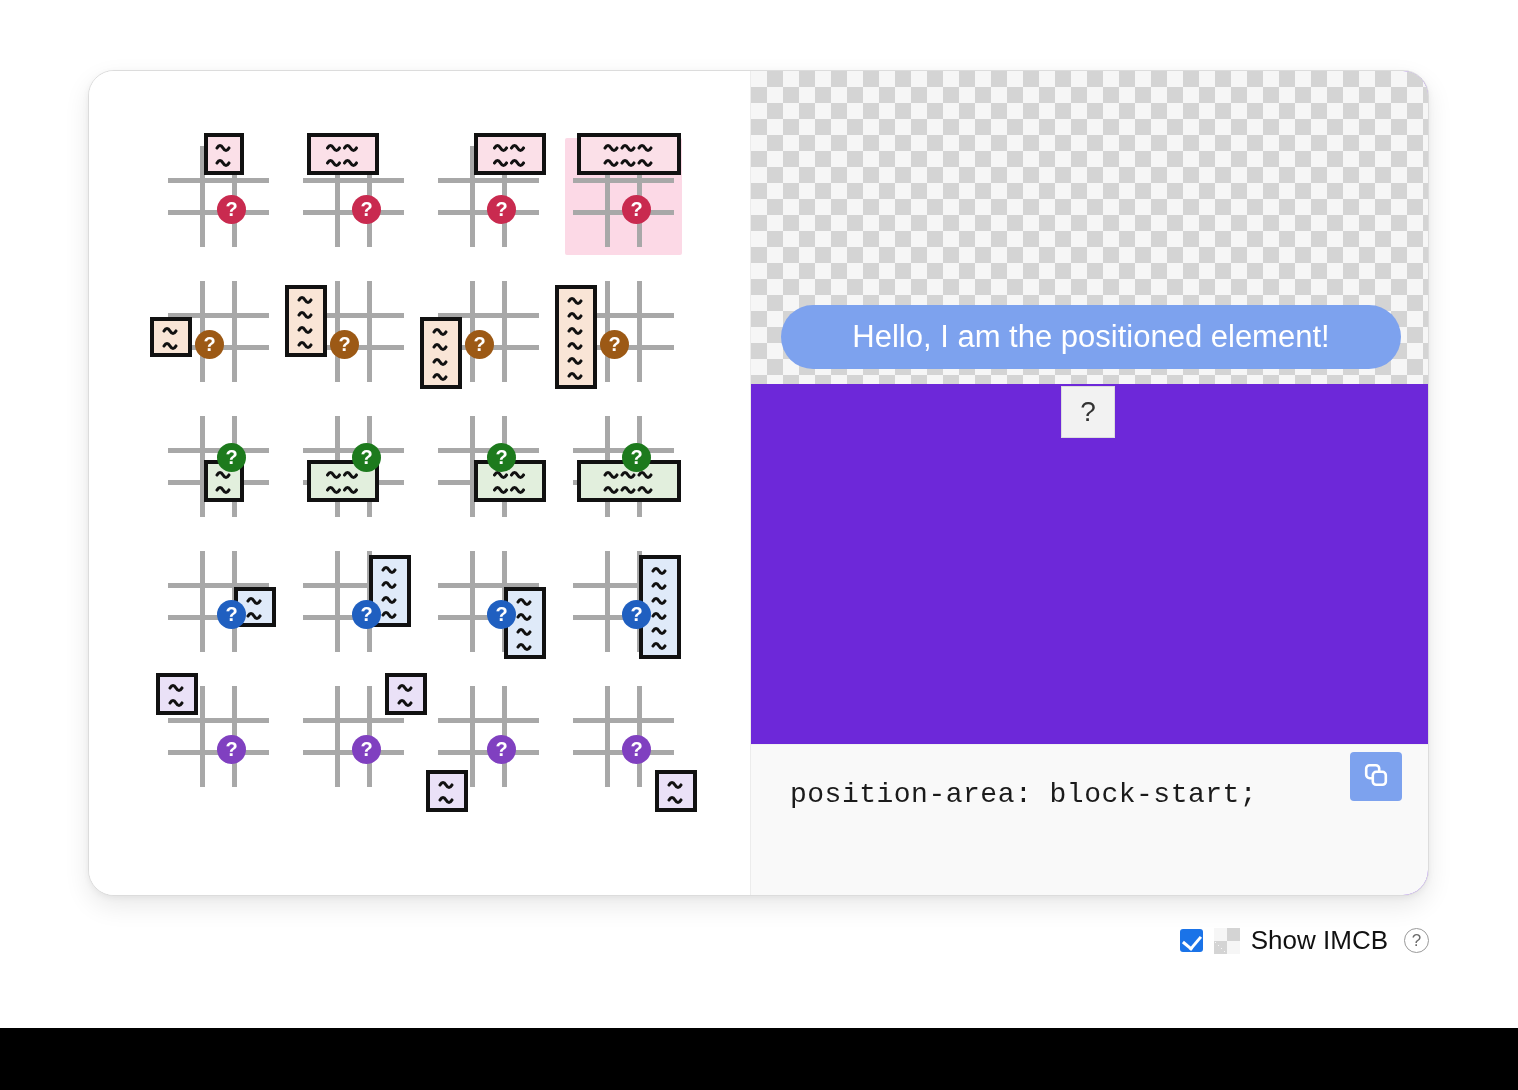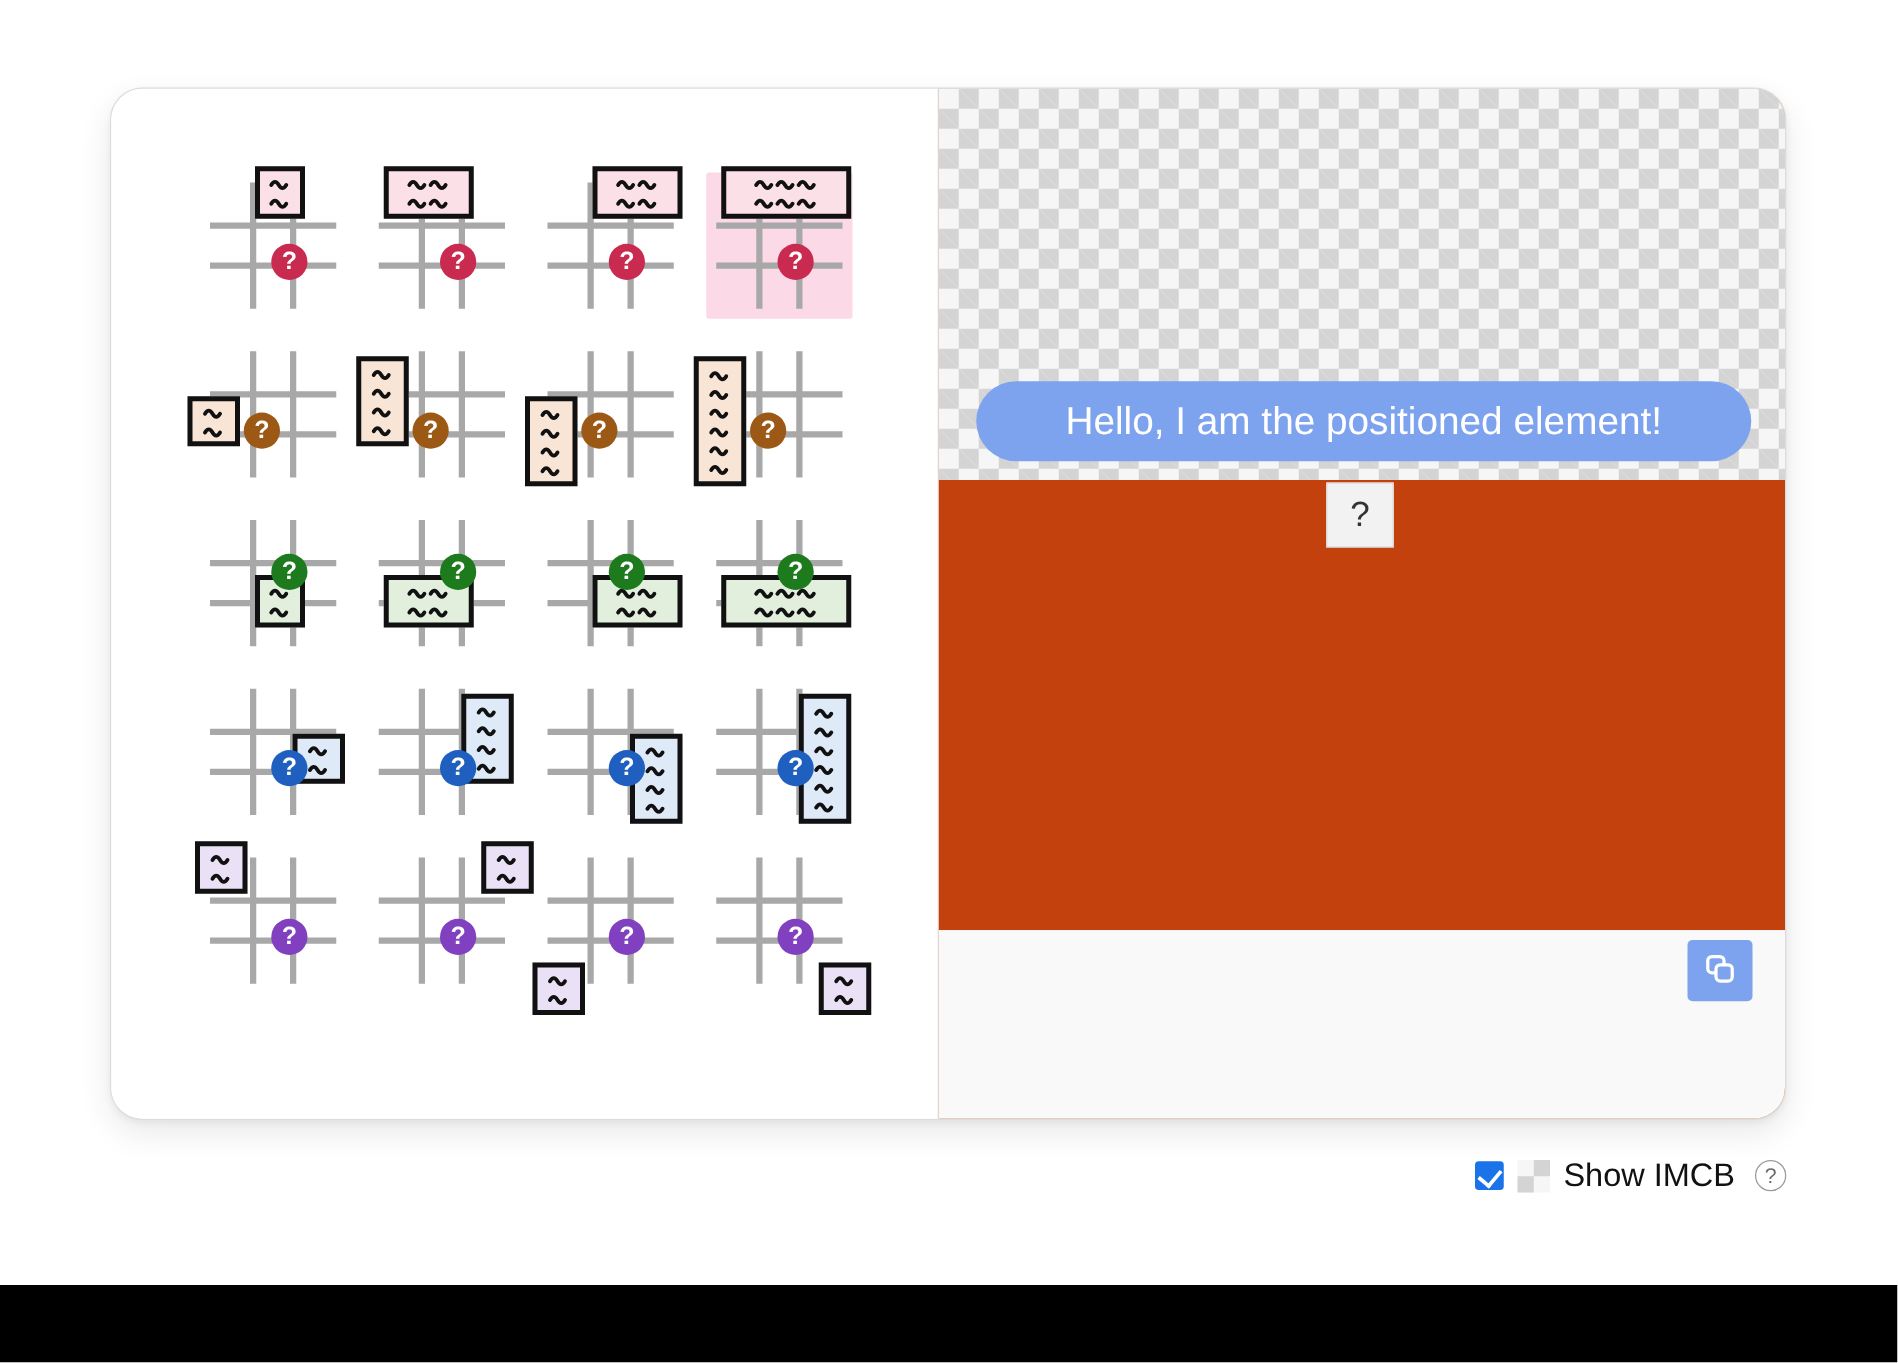--- a/index.html
+++ b/index.html
@@ -90,21 +90,21 @@
     color: #fff;
     font-weight: bold;
     font-size: 20px;
     line-height: 29px;
     text-align: center;
     font-family: "Liberation Sans", sans-serif;
   }
 
   
   .preview {
-    flex: 1; position: relative; background: #c2410c;
+    flex: 1; position: relative; background: #6d28d9;
   }
   .imcb {
     position: absolute; left: 0; top: 0;
     width: 678px; height: 313px;
     background-image:
       linear-gradient(45deg, #d4d4d4 25%, transparent 25%, transparent 75%, #d4d4d4 75%),
       linear-gradient(45deg, #d4d4d4 25%, transparent 25%, transparent 75%, #d4d4d4 75%);
     background-color: #f6f6f6;
     background-size: 32px 32px;
     background-position: 0 0, 16px 16px;
@@ -498,20 +498,21 @@
 
   <div class="preview">
 
     <div class="imcb"></div>
 
     <div class="positioned">Hello, I am the positioned element!</div>
 
     <div class="anchor-el">?</div>
 
     <div class="codeblock">
+      <div class="codetext">position-area: block-start;</div>
       <button class="copy-btn">
         <span>
           <svg width="28" height="28" viewBox="0 0 28 28" fill="none">
             <rect x="4.2" y="4.2" width="13" height="13" rx="3.4" stroke="#ffffff" stroke-width="2.6" fill="#7da2ee"></rect>
             <rect x="10.8" y="10.8" width="13" height="13" rx="3.4" stroke="#ffffff" stroke-width="2.6" fill="#7da2ee"></rect>
           </svg>
         </span>
       </button>
     </div>
   </div>

